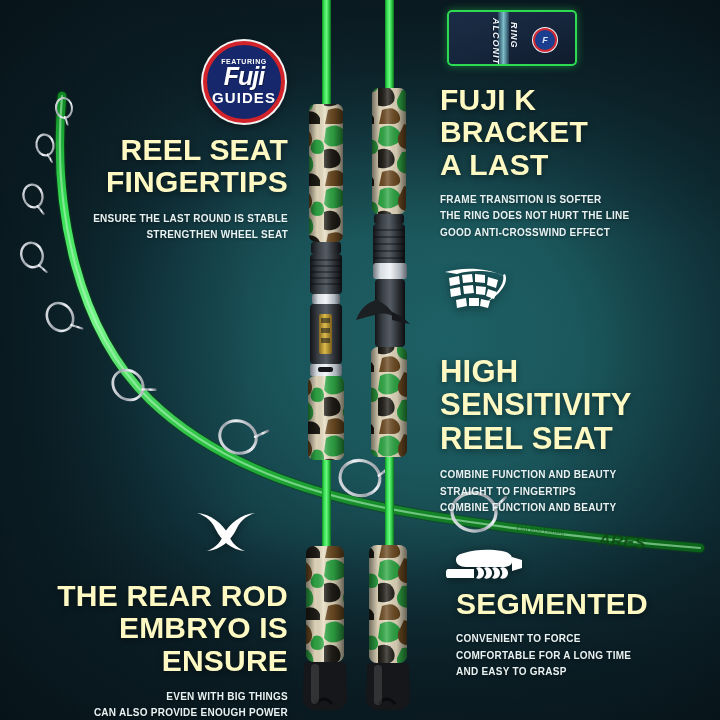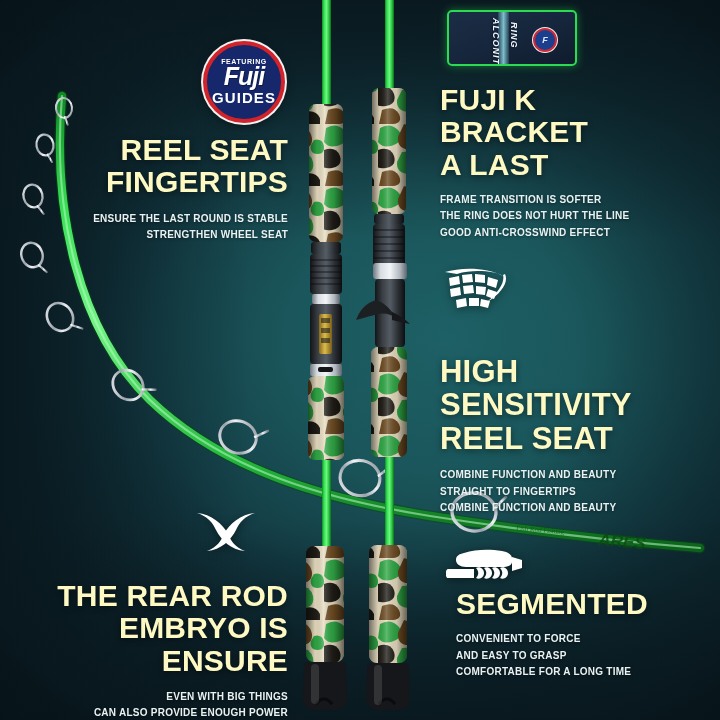--- a/index.html
+++ b/index.html
@@ -400,17 +400,17 @@
         <path d="M38,20 C42,18 46,21 46,25 C46,29 42,32 38,30 C41,27 41,23 38,20 Z"></path>
         <path d="M46,20 C50,18 54,21 54,25 C54,29 50,32 46,30 C49,27 49,23 46,20 Z"></path>
         <path d="M54,20 C58,18 62,21 62,25 C62,29 58,32 54,30 C57,27 57,23 54,20 Z"></path>
       </g>
     </svg>
   </div>
   <div class="blk ta-l" style="left:456px;top:588px;width:252px;">
     <div class="h1">SEGMENTED</div>
     <div style="height:11px"></div>
     <div class="sub">CONVENIENT TO FORCE</div>
+    <div class="sub">COMFORTABLE FOR A LONG TIME</div>
     <div class="sub">AND EASY TO GRASP</div>
-    <div class="sub">COMFORTABLE FOR A LONG TIME</div>
   </div>
 
 </div>
 
 </body></html>

